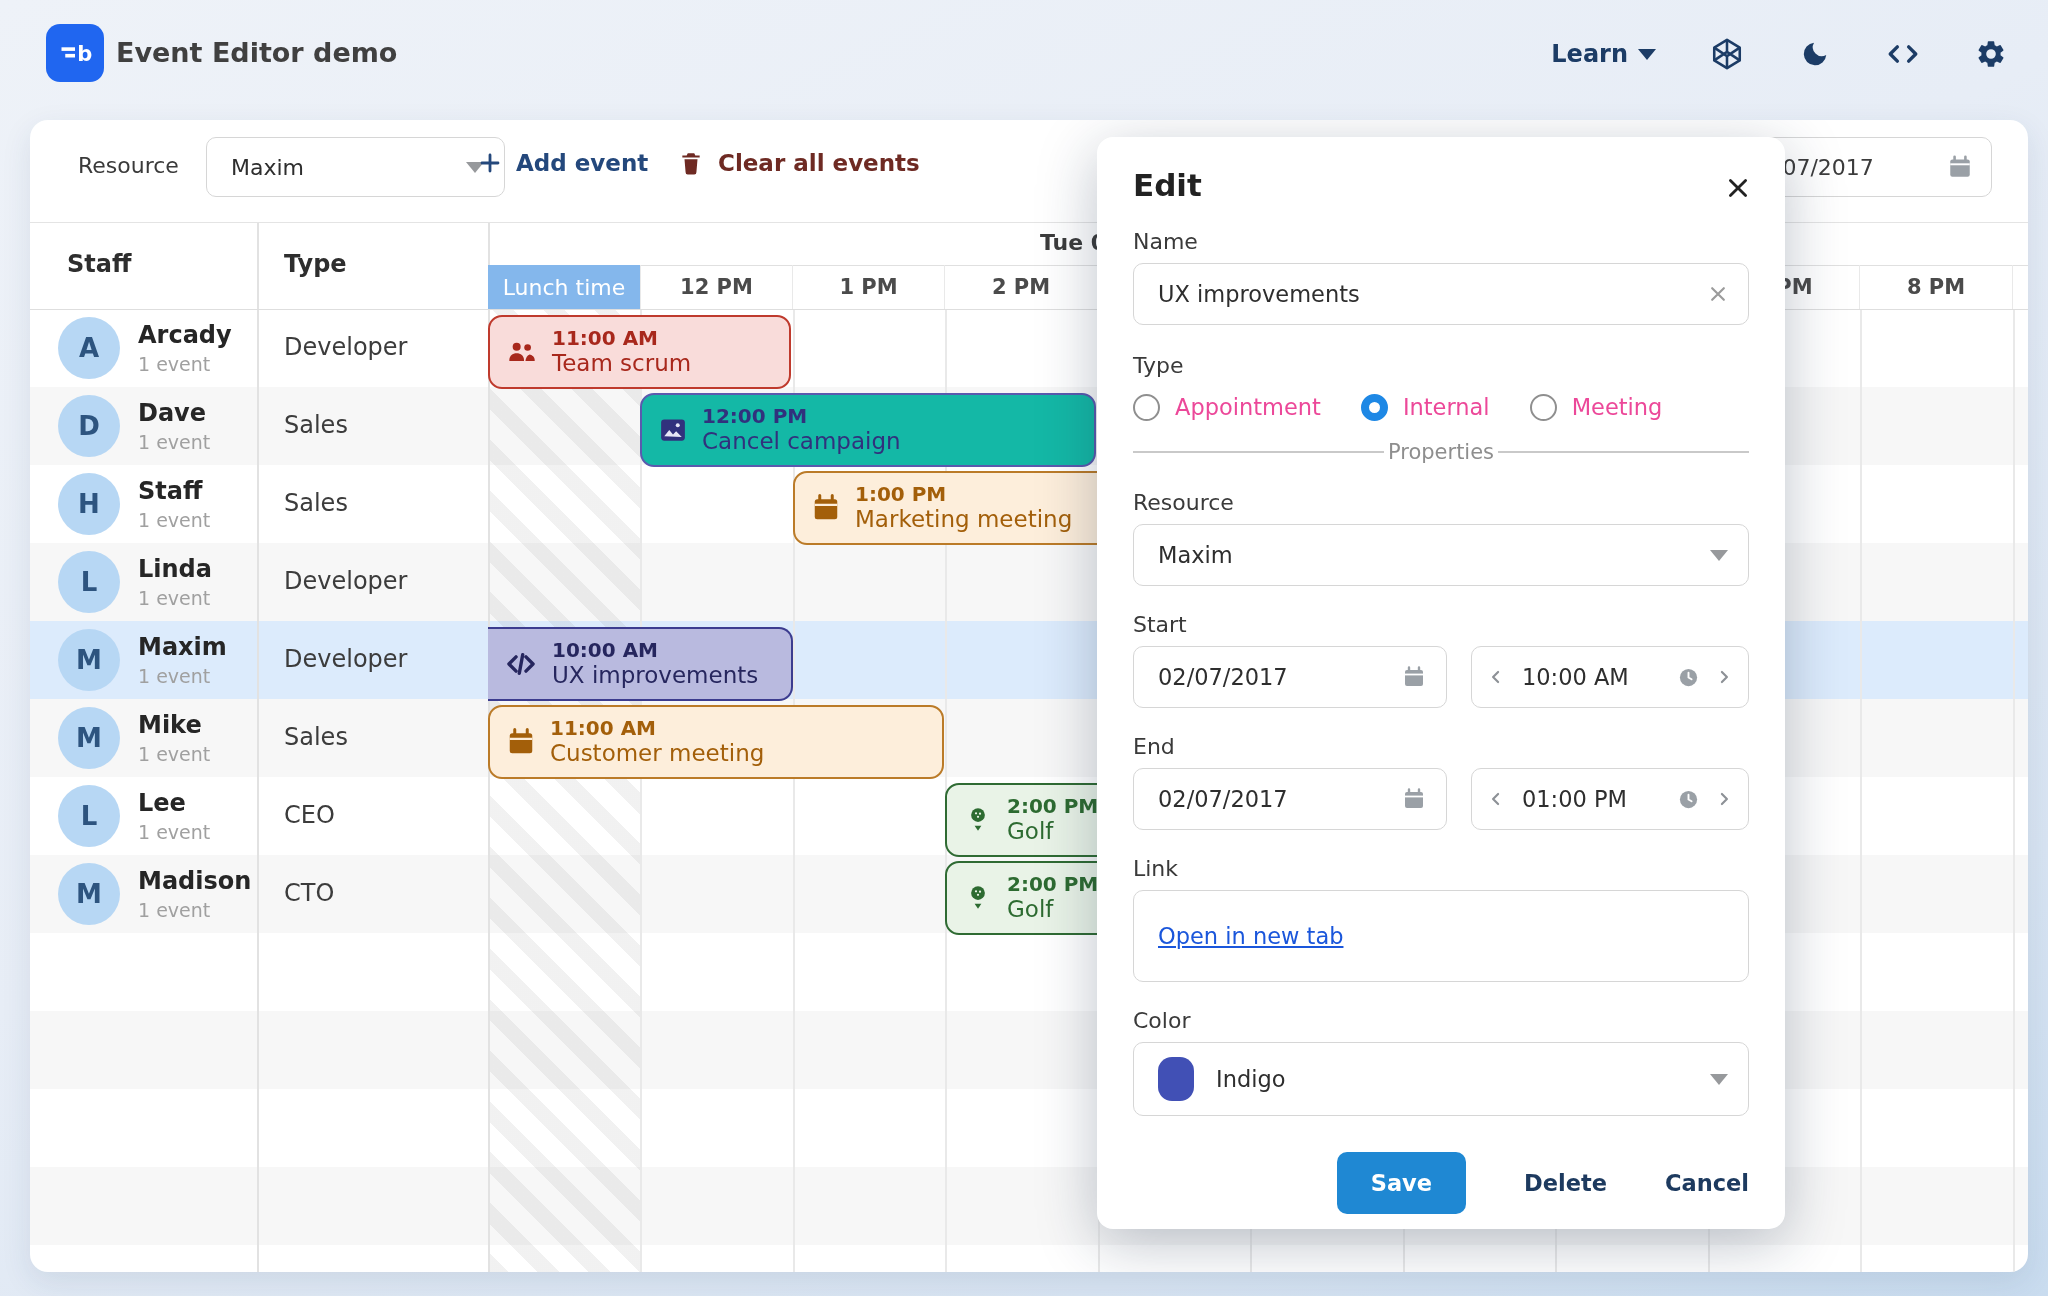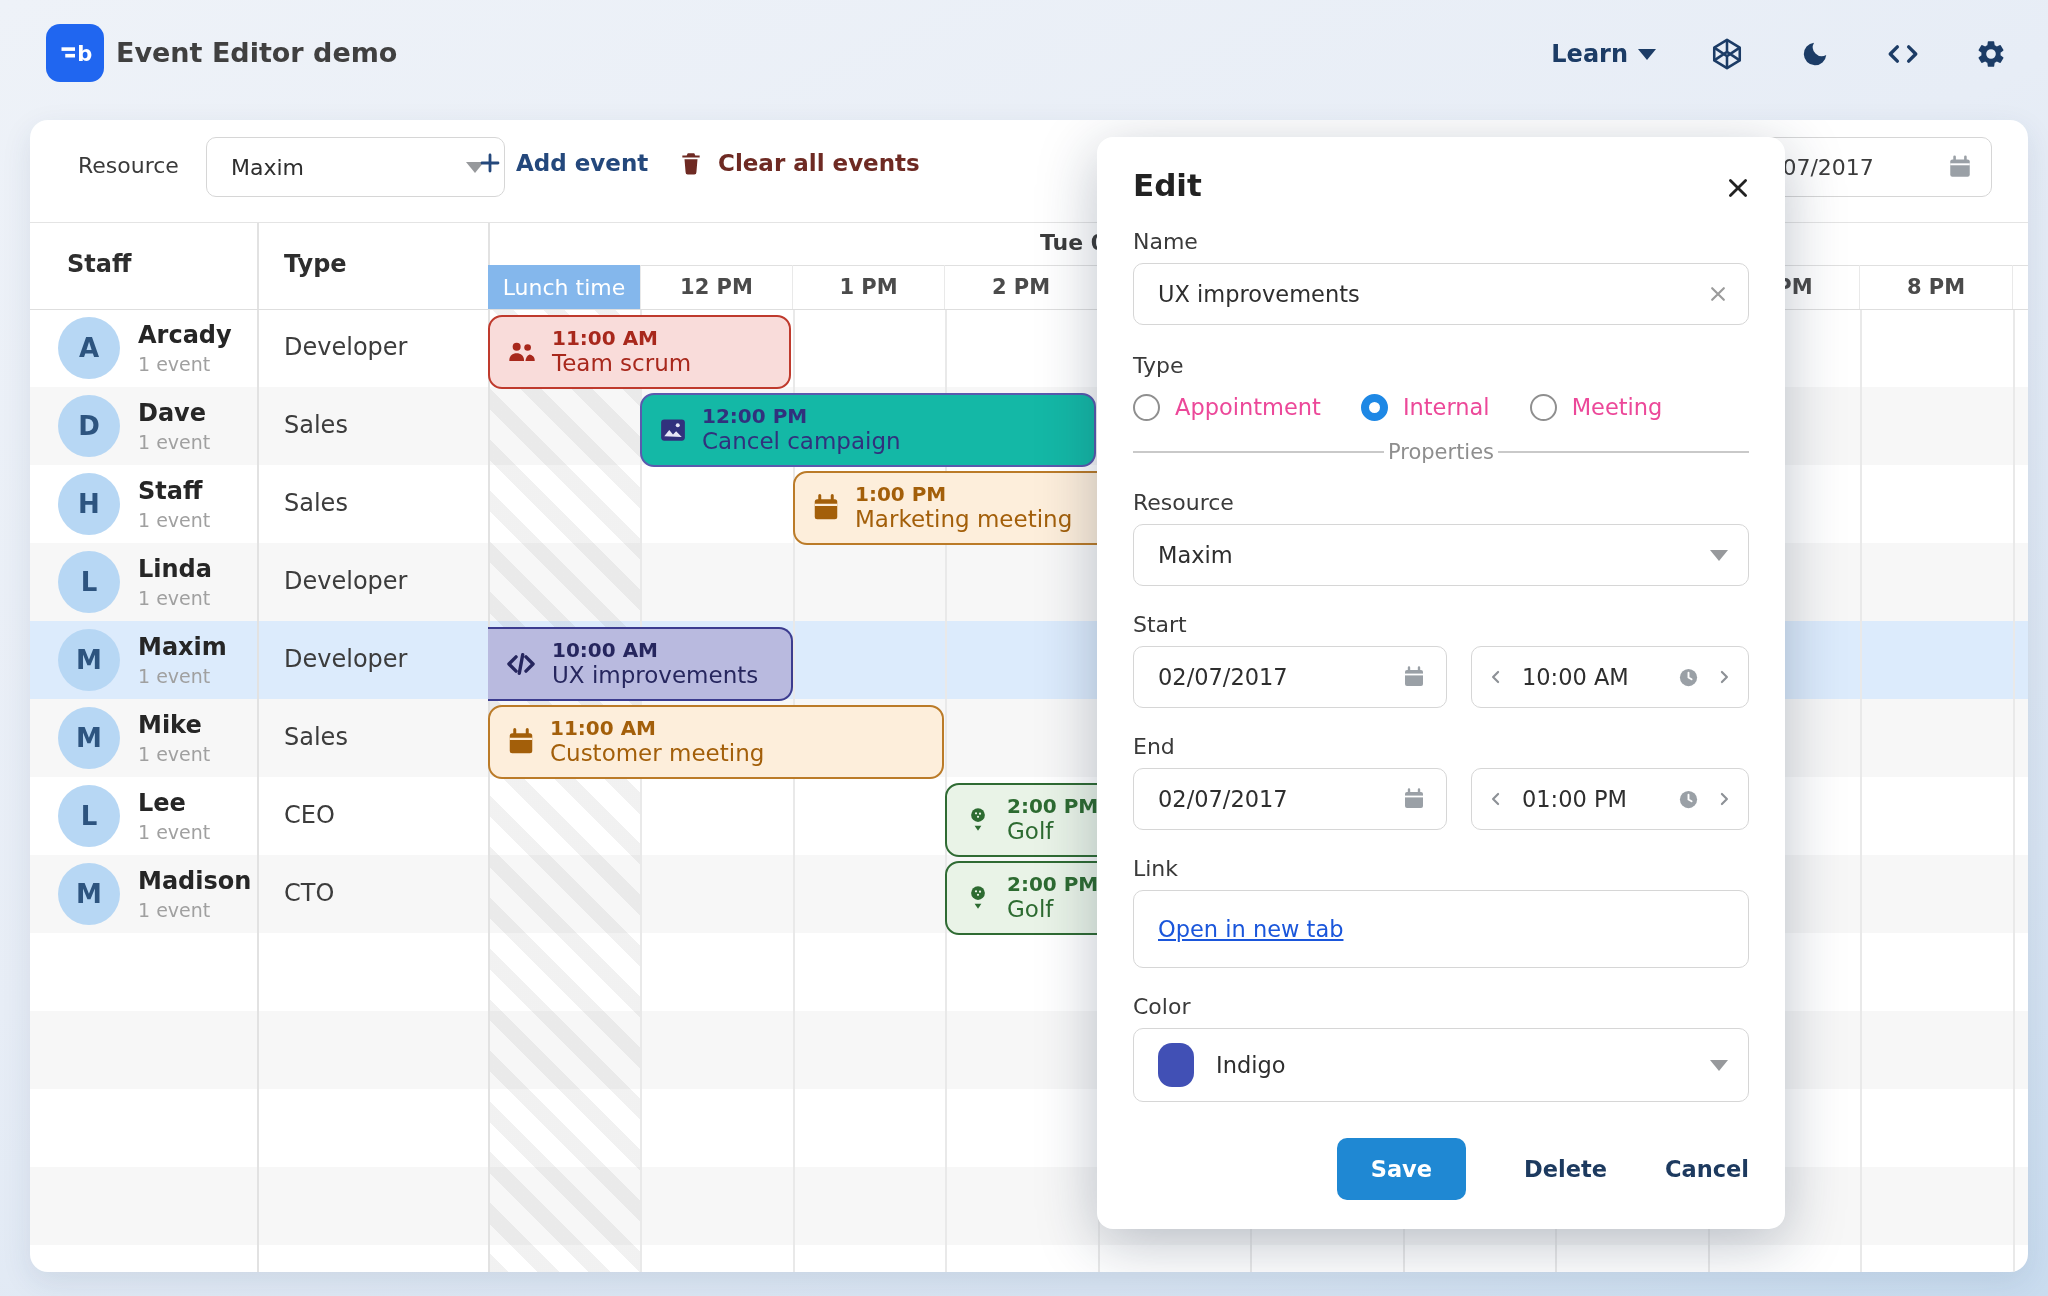--- a/index.html
+++ b/index.html
@@ -81,21 +81,21 @@
   .radio-row{display:flex;align-items:center;gap:40px;margin-top:16px;}
   .radio-it{display:flex;align-items:flex-start;gap:15px;font-size:22.5px;color:#ec4899;cursor:pointer;}
   .rdot{width:27px;height:27px;border-radius:50%;border:2px solid #8f8f8f;background:#fff;box-sizing:border-box;}
   .rdot.on{border:8px solid #1e88e5;}
   .props{display:flex;align-items:center;gap:4px;margin:19px 0 20px;}
   .props .line{flex:1;height:1.5px;background:#c9c9c9;}
   .props .ptx{font-size:21px;color:#8e8e8e;}
   .two{display:flex;gap:24px;}
   .two .fld{flex:1;}
   .chev{display:flex;align-items:center;cursor:pointer;}
-  .linkbox{border:1.5px solid #d6d6d6;border-radius:10px;height:78px;display:flex;align-items:center;padding:12px 24px;box-sizing:border-box;}
+  .linkbox{border:1.5px solid #d6d6d6;border-radius:10px;height:92px;display:flex;align-items:center;padding:12px 24px;box-sizing:border-box;}
   .linkbox a{font-size:22.5px;color:#1a56db;}
   .colorbox{height:74px;}
   .swatch{width:36px;height:44px;border-radius:14px;background:#4150b5;margin-right:22px;}
   .btnrow{display:flex;justify-content:flex-end;align-items:center;gap:58px;margin-top:36px;}
   .btn-save{background:#1f88d3;color:#fff;font-size:22.5px;font-weight:bold;border:none;border-radius:10px;
     height:62px;padding:0 34px;cursor:pointer;font-family:inherit;}
   .btn-text{background:none;border:none;font-size:22.5px;font-weight:bold;color:#1d3a5f;cursor:pointer;font-family:inherit;padding:0;}
   svg{display:block;}
 </style>
 </head>

